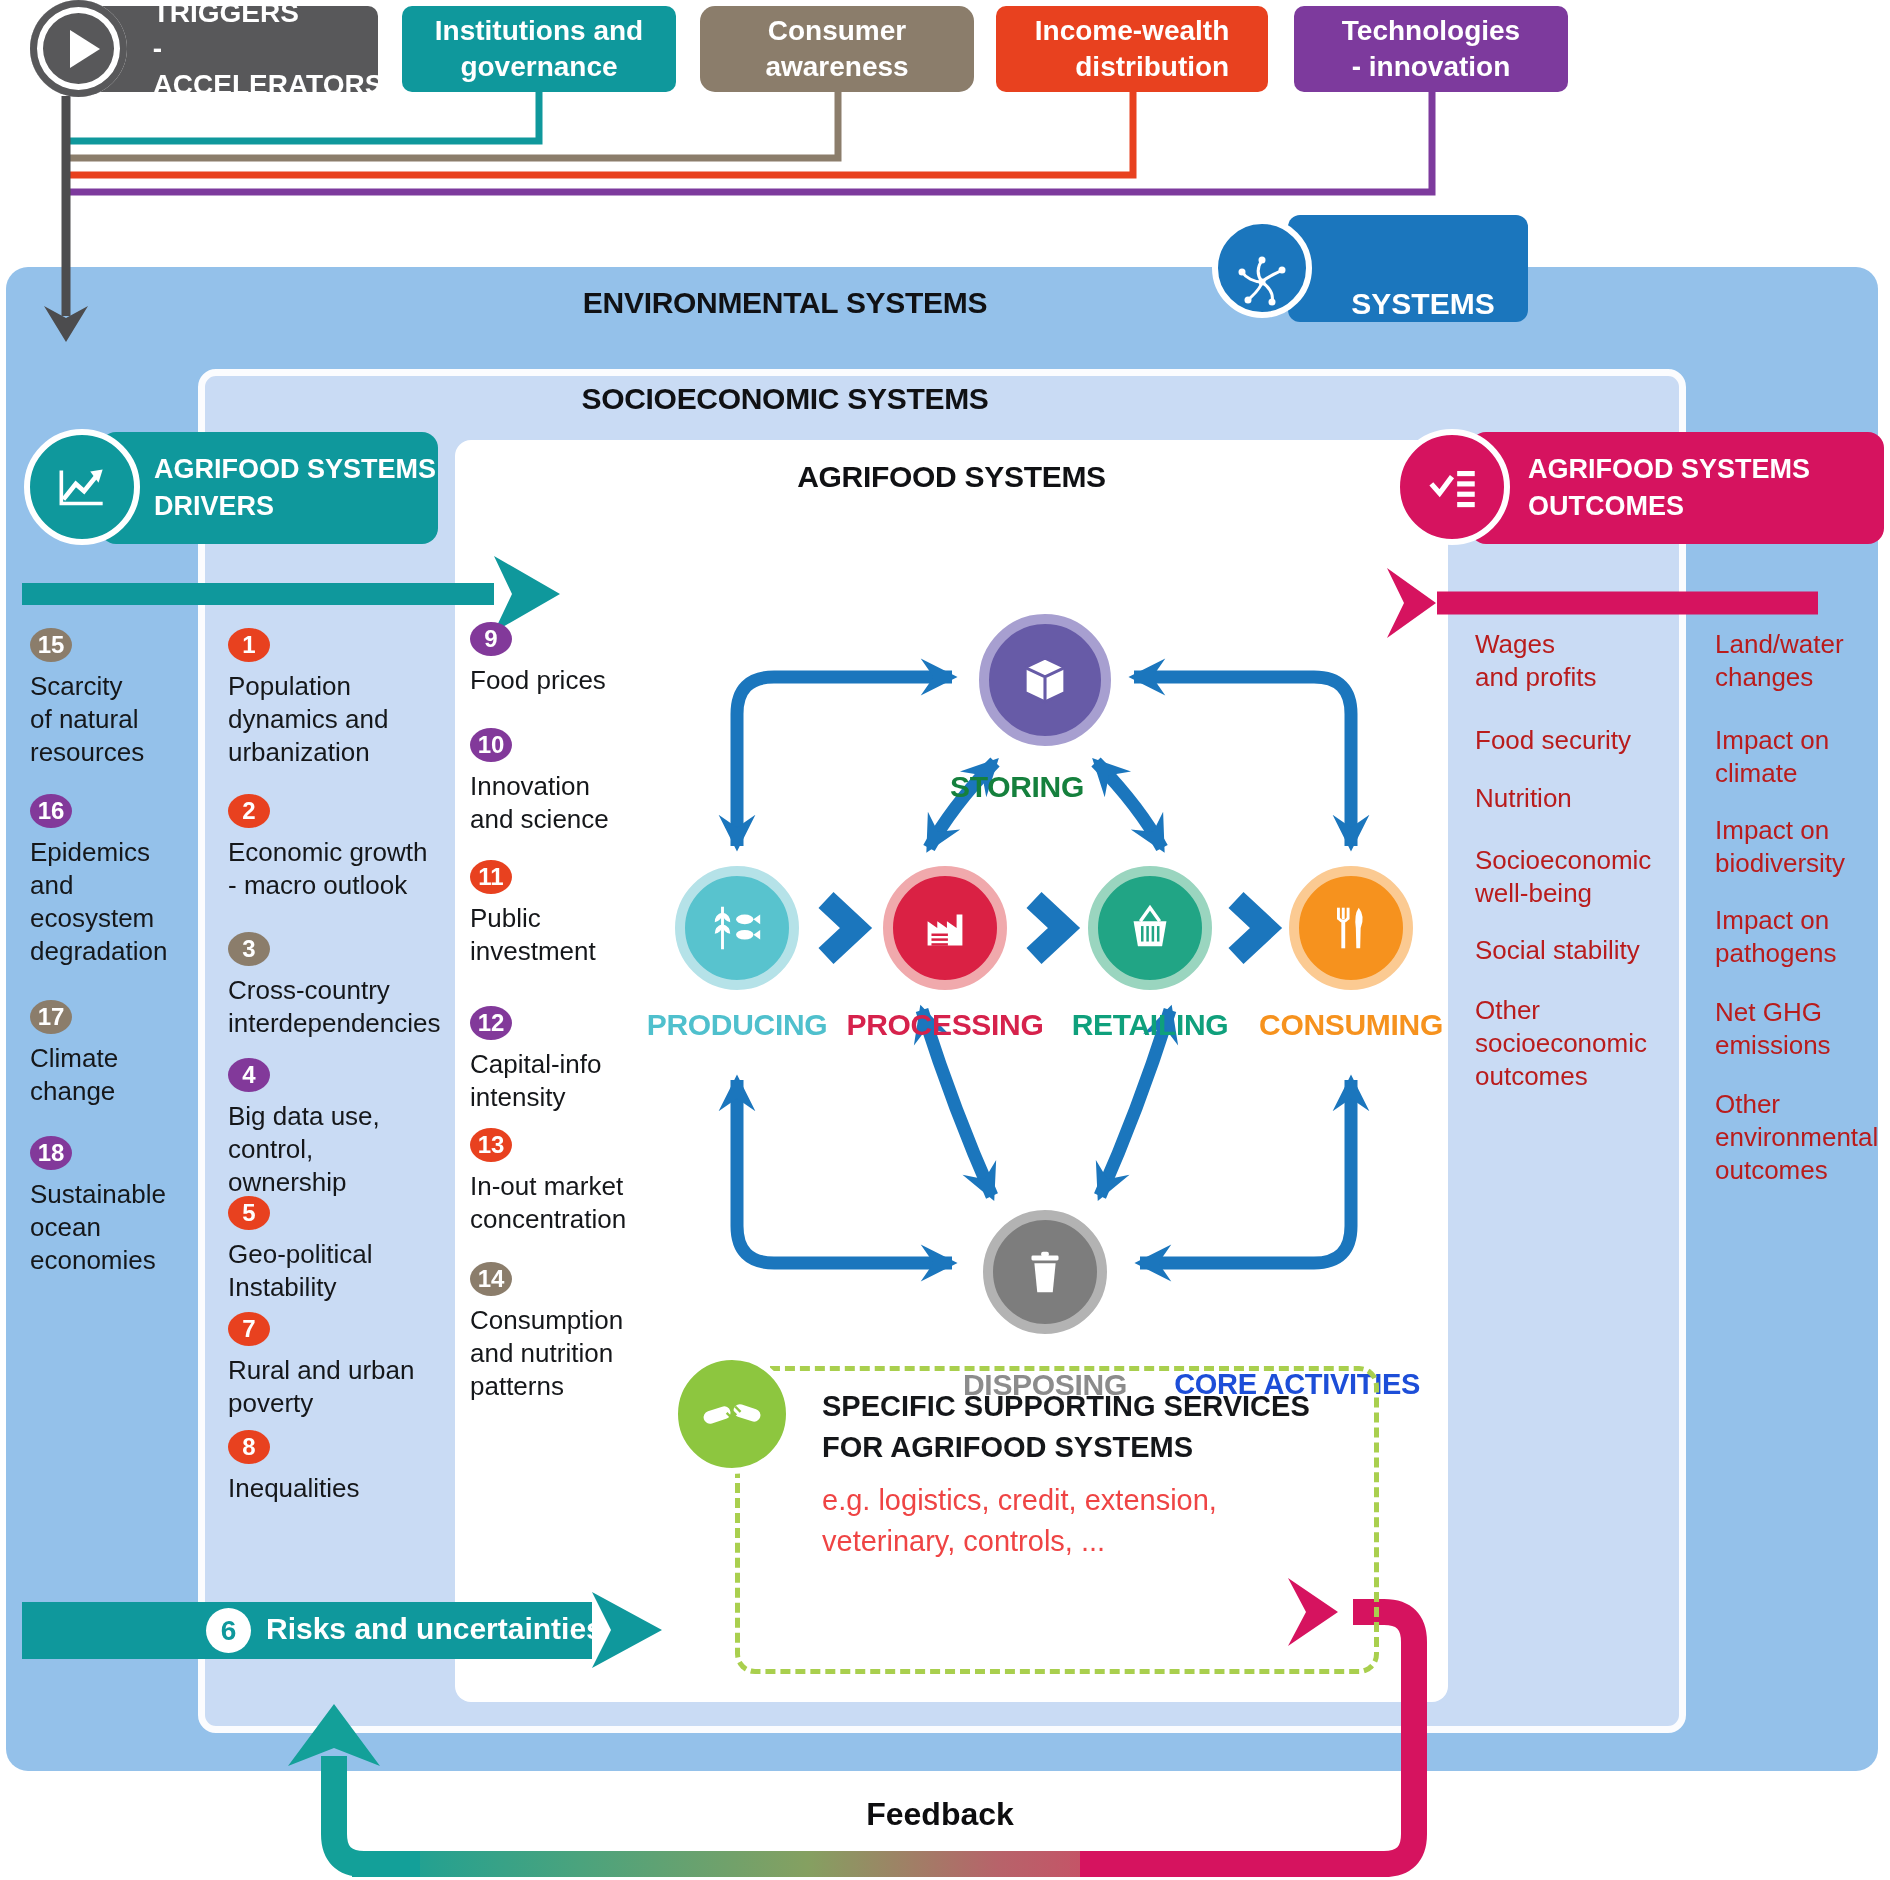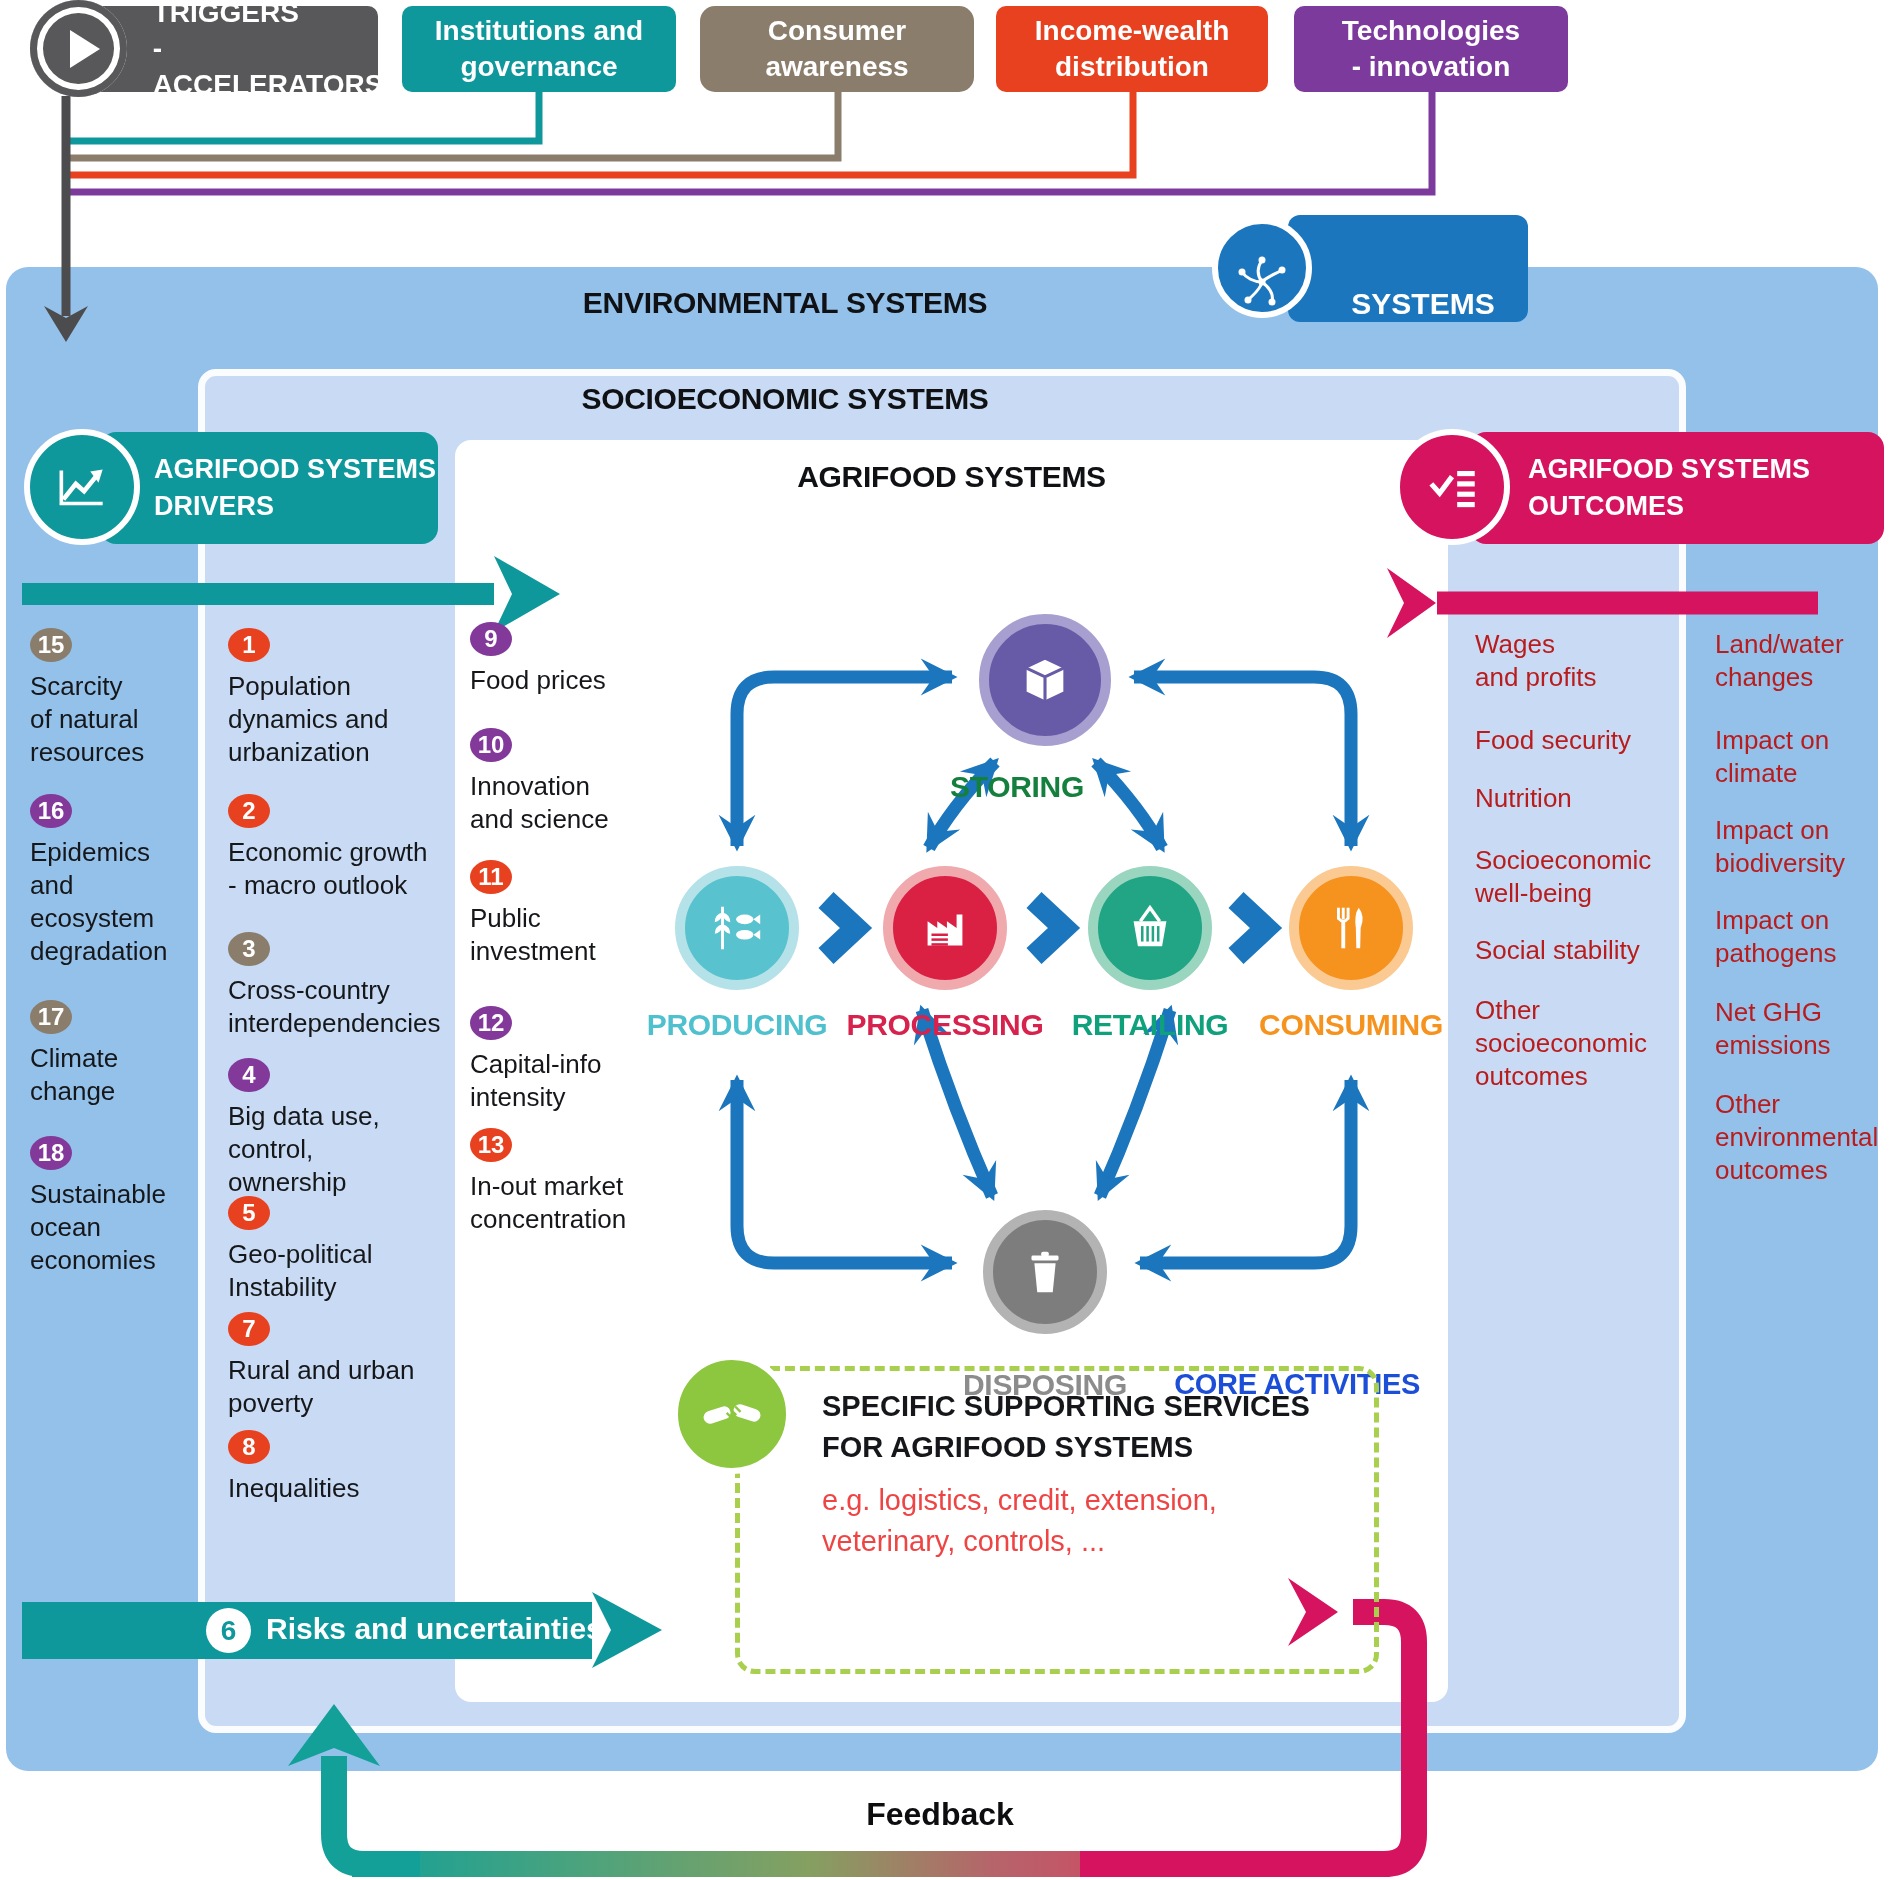--- a/index.html
+++ b/index.html
@@ -138,21 +138,21 @@
     </div>
 
   <div class="abs tbox" style="left:402px;width:274px;background:#0f989c;">
     <span>Institutions and
 governance</span>
   </div>
   <div class="abs tbox" style="left:700px;width:274px;background:#8b7d6b;border-radius:15px;">
     <span>Consumer
 awareness</span>
   </div>
-  <div class="abs tbox" style="left:996px;width:272px;background:#e8411f;">
+  <div class="abs tbox" style="left:996px;width:272px;background:#e8411f;text-align:right;">
     <span>Income-wealth
 distribution</span>
   </div>
   <div class="abs tbox" style="left:1294px;width:274px;background:#7d3a9d;">
     <span>Technologies
 - innovation</span>
   </div>
 
   <div class="abs badge b-systems" style="left:1288px;top:215px;width:240px;height:107px;border-radius:12px;justify-content:center;font-size:30px;padding-left:30px;">
     <span>SYSTEMS</span>
@@ -280,20 +280,26 @@
   <div class="item" style="left:470px;top:1006px;">
     <span class="num p">12</span>
     <div class="itext">Capital-info
 intensity</div>
   </div>
   <div class="item" style="left:470px;top:1128px;">
     <span class="num r">13</span>
     <div class="itext">In-out market
 concentration</div>
   </div>
+  <div class="item" style="left:470px;top:1262px;">
+    <span class="num b">14</span>
+    <div class="itext">Consumption
+and nutrition
+patterns</div>
+  </div>
 
   <div class="abs act" style="left:979px;top:614px;width:132px;height:132px;background:#675ba7;border:10px solid #a79fd0;">
     <svg width="62" height="62" viewBox="0 0 60 60" fill="#fff">
       <path d="M30 9 L49 18 V42 L30 51 L11 42 V18 Z" stroke="#675ba7" stroke-width="2.5"></path>
       <path d="M11 18 L30 27 L49 18 M30 27 V51" fill="none" stroke="#675ba7" stroke-width="3"></path>
     </svg>
   </div>
   <div class="abs act" style="left:675px;top:866px;width:124px;height:124px;background:#58c3ce;border:10px solid #b5e2e8;">
     <svg width="58" height="58" viewBox="0 0 60 60">
       <path d="M15 8 V52" stroke="#fff" stroke-width="3" fill="none"></path>

